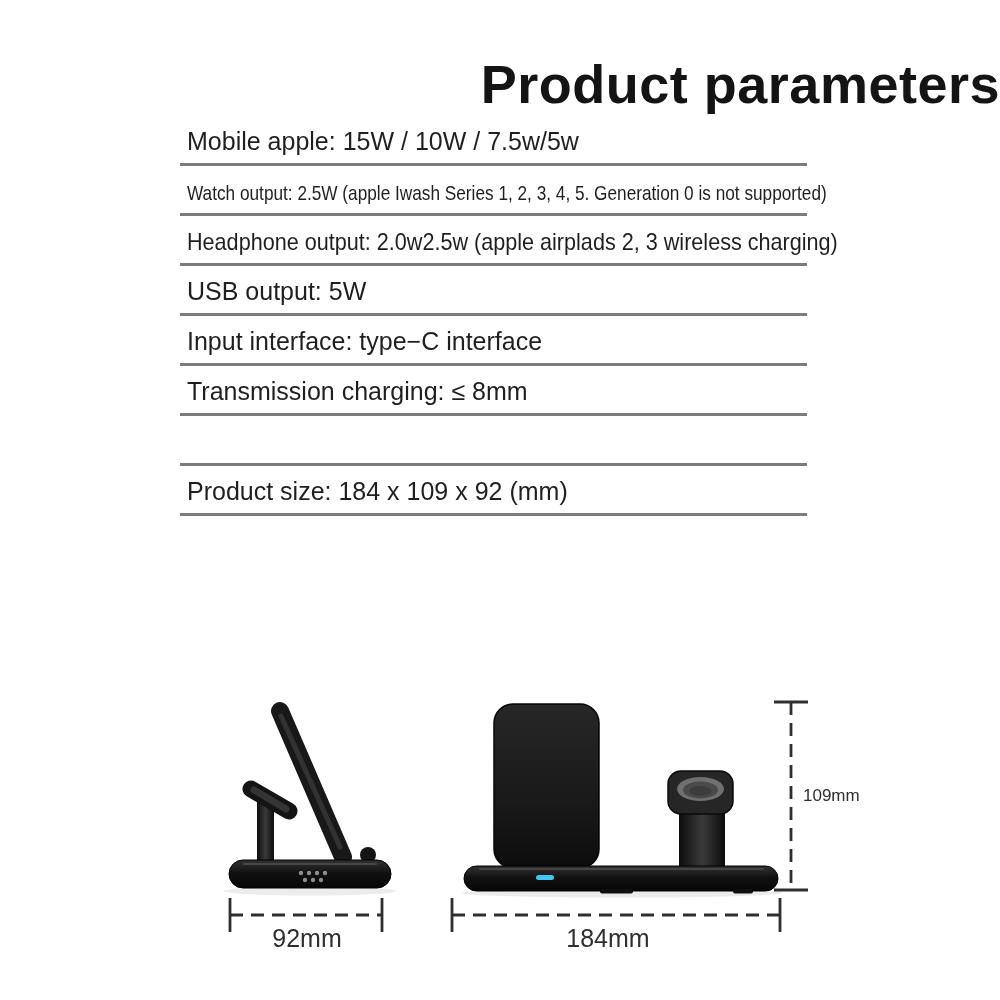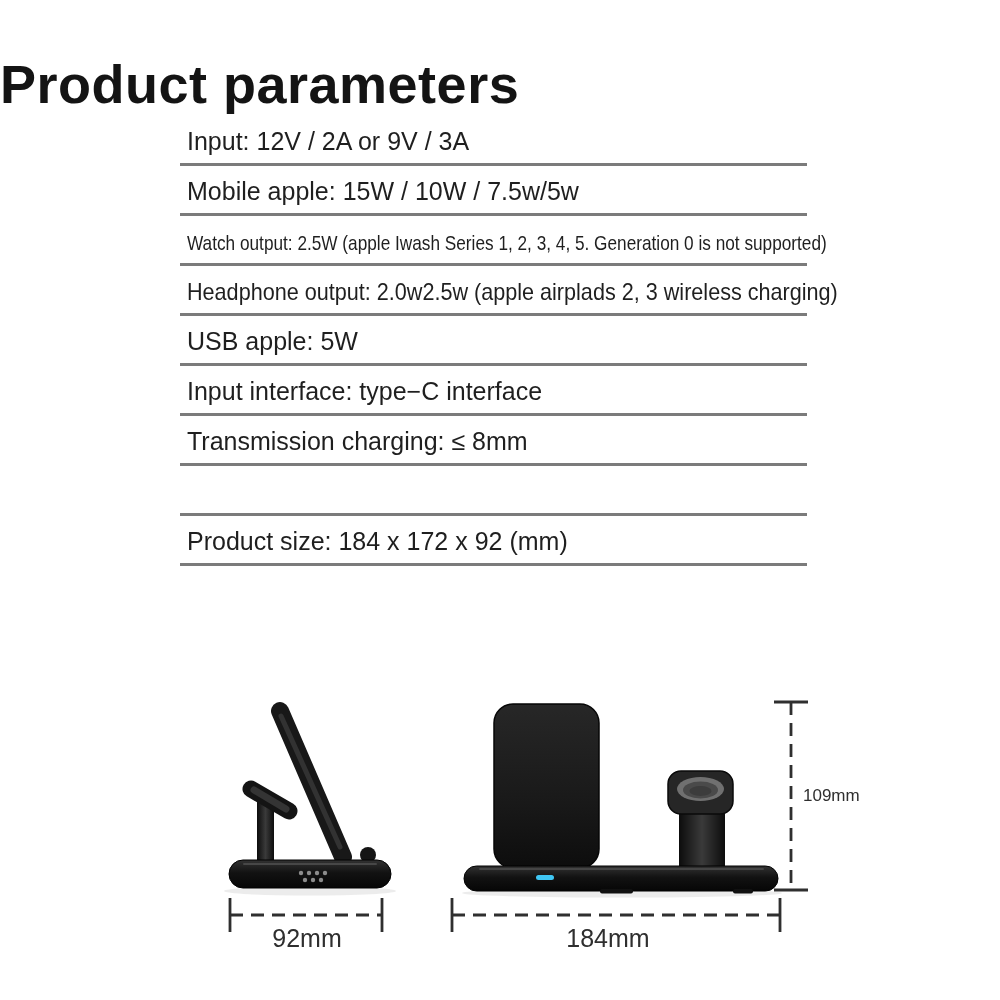--- a/index.html
+++ b/index.html
@@ -1,18 +1,18 @@
 <!DOCTYPE html>
 <html><head>
 <meta charset="utf-8">
 <style>
   html,body{margin:0;padding:0;background:#fff;}
   body{width:1000px;height:1000px;position:relative;overflow:hidden;
        font-family:"Liberation Sans",sans-serif;}
-  .page-title{position:absolute;left:0;right:0;top:20px;text-align:left;
+  .page-title{position:absolute;left:0;right:0;top:20px;text-align:right;
        font-size:54px;font-weight:bold;color:#141414;letter-spacing:0.5px;
        line-height:56px;}
   .specs{position:absolute;left:180px;top:127px;width:627px;}
   .row{position:relative;height:50px;}
   .row .t{position:absolute;left:7px;top:0;font-size:25px;color:#1f1f1f;
        white-space:nowrap;display:inline-block;}
   .row .hr{position:absolute;left:0;top:36px;width:627px;height:3px;
        background:#7b7b7b;}
   .cnd1{font-size:21px !important;top:4px !important;
        transform:scaleX(0.82);transform-origin:left top;}
@@ -23,52 +23,48 @@
 </style>
 </head>
 <body>
 
 <div>
 
   <h1 class="page-title">Product parameters</h1>
 
   <div class="specs">
     <div class="row">
-      <span class="t">Input: 12V / 2A or 9V / 3A</span>
-      <div class="hr"></div>
-    </div>
-    <div class="row">
       <span class="t">Mobile apple: 15W / 10W / 7.5w/5w</span>
       <div class="hr"></div>
     </div>
     <div class="row">
       <span class="t cnd1">Watch output: 2.5W (apple Iwash Series 1, 2, 3, 4, 5. Generation 0 is not supported)</span>
       <div class="hr"></div>
     </div>
     <div class="row">
       <span class="t cnd2">Headphone output: 2.0w2.5w (apple airplads 2, 3 wireless charging)</span>
       <div class="hr"></div>
     </div>
     <div class="row">
-      <span class="t">USB apple: 5W</span>
+      <span class="t">USB output: 5W</span>
       <div class="hr"></div>
     </div>
     <div class="row">
       <span class="t">Input interface: type−C interface</span>
       <div class="hr"></div>
     </div>
     <div class="row">
       <span class="t">Transmission charging: ≤ 8mm</span>
       <div class="hr"></div>
     </div>
     <div class="row">
       <div class="hr"></div>
     </div>
     <div class="row">
-      <span class="t">Product size: 184 x 172 x 92 (mm)</span>
+      <span class="t">Product size: 184 x 109 x 92 (mm)</span>
       <div class="hr"></div>
     </div>
   </div>
 
   <svg class="diagram" viewBox="0 690 1000 300" width="1000" height="300" xmlns="http://www.w3.org/2000/svg">
     <defs>
       <linearGradient id="padGrad" x1="0" y1="0" x2="0" y2="1">
         <stop offset="0" stop-color="#272727"></stop>
         <stop offset="0.6" stop-color="#191919"></stop>
         <stop offset="1" stop-color="#0d0d0d"></stop>

